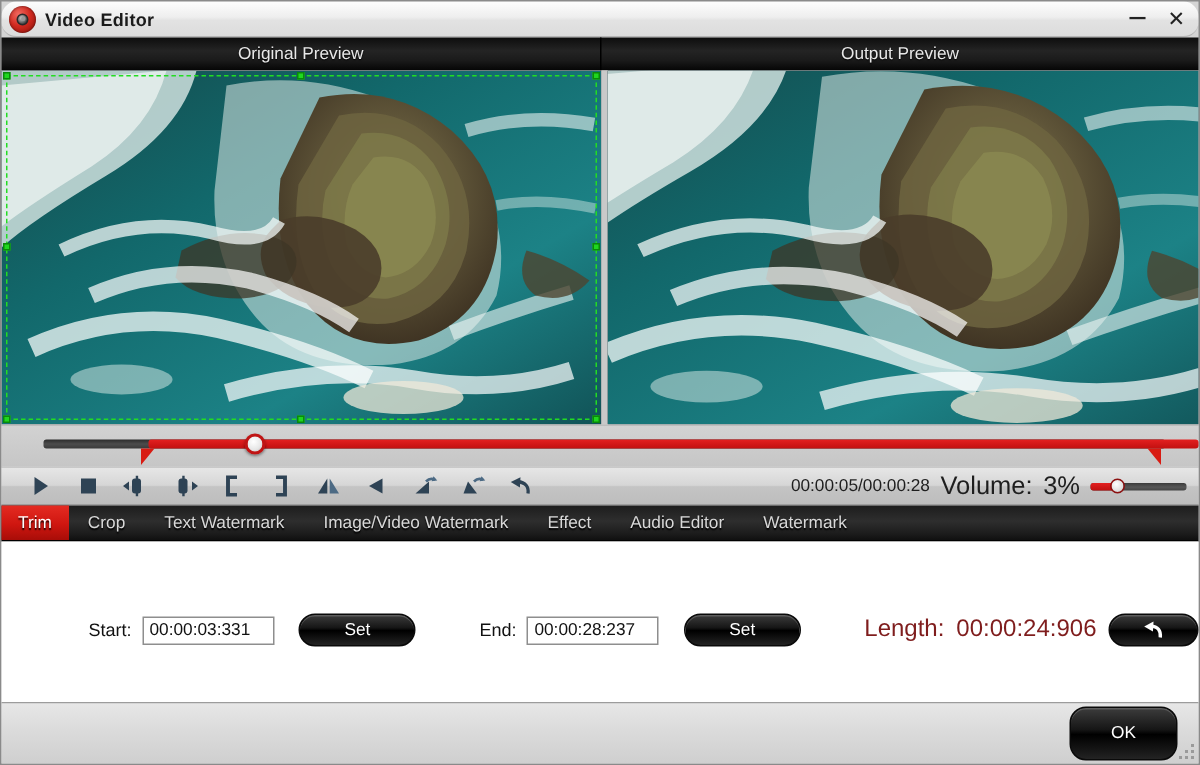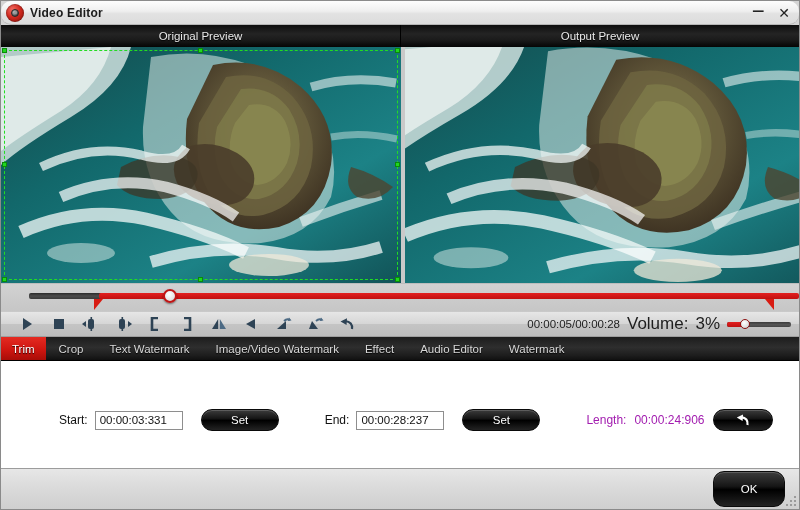--- a/index.html
+++ b/index.html
@@ -200,21 +200,21 @@
   }
   .pill-btn {
     height: 22px; min-width: 78px; padding: 0 14px;
     border-radius: 11px; border: 1px solid #0a0a0a;
     background: linear-gradient(to bottom, #3c3c3c 0%, #161616 42%, #000000 52%, #232323 100%);
     color: #fff; font-size: 11.5px; cursor: pointer;
     display: inline-flex; align-items: center; justify-content: center;
     box-shadow: inset 0 1px 0 rgba(255,255,255,.18);
     font-family: "Liberation Sans", sans-serif;
   } .spacer-40 { width: 46px; } .spacer-16 { width: 18px; }
-  .length-label { font-size: 12px; color: #a21caf; margin-right: 8px; }
+  .length-label { font-size: 16px; color: #7f1d1d; margin-right: 8px; }
   .reset-pill { min-width: 60px; }
 
   
   .footer {
     height: 40px; flex: 0 0 40px;
     background: linear-gradient(to bottom, #e7e7e7 0%, #dcdcdc 40%, #cfcfcf 100%);
     display: flex; align-items: center; justify-content: flex-end;
     padding-right: 14px; gap: 12px;
     position: relative;
   }

